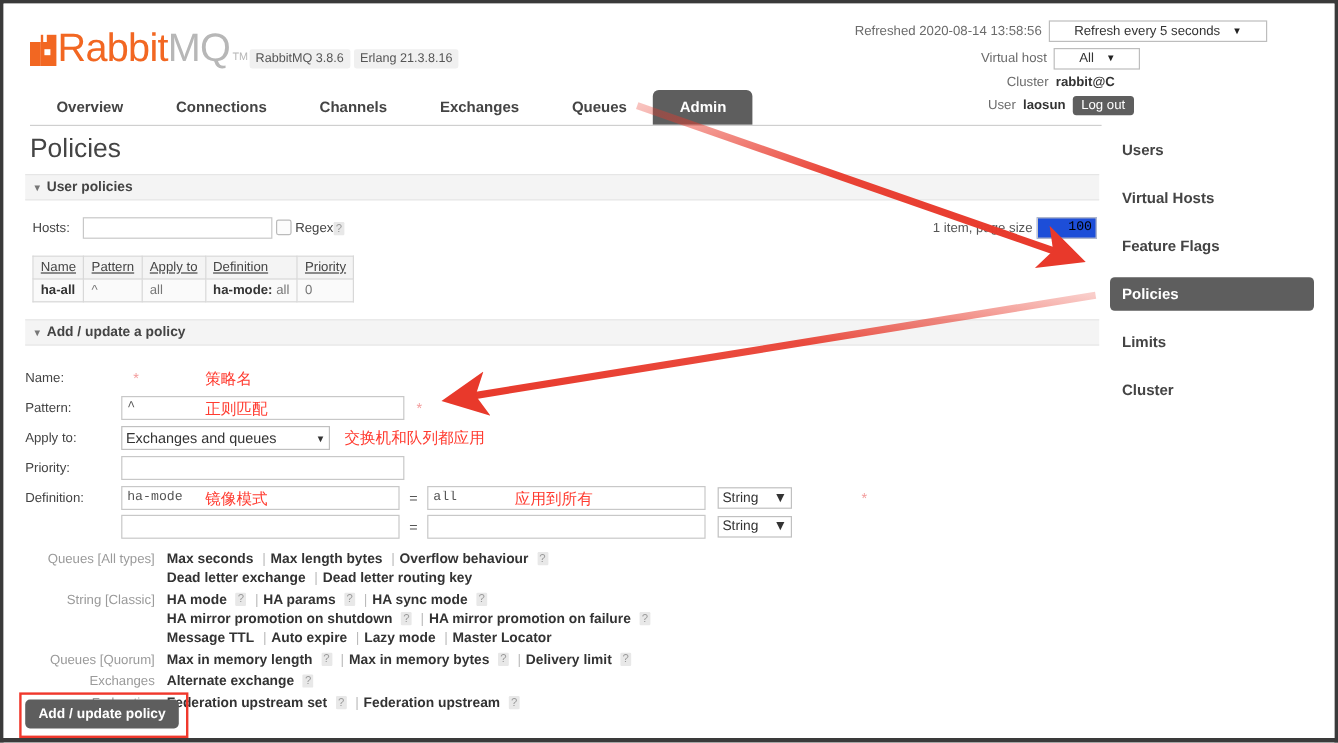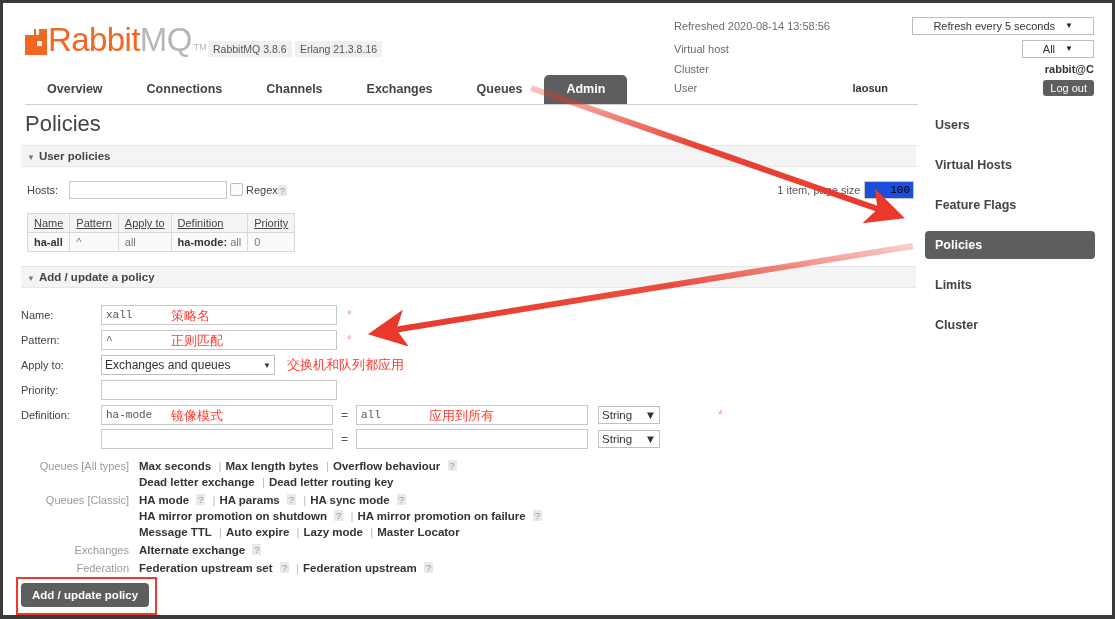--- a/index.html
+++ b/index.html
@@ -111,21 +111,21 @@
     position: absolute;
     right: 18px;
     top: 14px;
     width: 420px;
     text-align: right;
     color: #6b6b6b;
     font-size: 11px;
   }
   .hdr-line {
     display: flex;
-    justify-content: space-between;
+    justify-content: center;
     align-items: center;
     gap: 6px;
     margin-bottom: 5px;
     white-space: nowrap;
   }
   .sel {
     border: 1px solid #bdbdbd;
     background: #fff;
     font-size: 11px;
     font-family: "Liberation Sans", sans-serif;
@@ -544,21 +544,20 @@
 
       <div style="height:14px"></div>
 
       <div class="section-bar">
         <span class="tri">▼</span><span>Add / update a policy</span>
       </div>
 
       <div class="formwrap">
         <div class="frow">
           <span class="flabel">Name:</span>
-          <input class="finput" value="xall" style="">
           <span class="req">*</span>
           <span class="cn-inline" style="left:150px; top:3px;">策略名</span>
         </div>
         <div class="frow">
           <span class="flabel">Pattern:</span>
           <input class="finput" value="^" style="">
           <span class="req">*</span>
           <span class="cn-inline" style="left:150px; top:28px;">正则匹配</span>
         </div>
         <div class="frow">
@@ -602,25 +601,31 @@
 
         <div class="hints" id="hints">
             <div class="hintrow">
               <div class="hintcat">Queues [All types]</div>
               <div class="hintlinks">
                 <div><a>Max seconds</a> <span class="sep">|</span><a>Max length bytes</a> <span class="sep">|</span><a>Overflow behaviour</a> <span class="qmark" style="margin-left: 4px;">?</span> </div>
                 <div><a>Dead letter exchange</a> <span class="sep">|</span><a>Dead letter routing key</a> </div>
               </div>
             </div>
             <div class="hintrow">
-              <div class="hintcat">Queues [Classic]</div>
+              <div class="hintcat">String [Classic]</div>
               <div class="hintlinks">
                 <div><a>HA mode</a> <span class="qmark" style="margin-left: 4px;">?</span> <span class="sep">|</span><a>HA params</a> <span class="qmark" style="margin-left: 4px;">?</span> <span class="sep">|</span><a>HA sync mode</a> <span class="qmark" style="margin-left: 4px;">?</span> </div>
                 <div><a>HA mirror promotion on shutdown</a> <span class="qmark" style="margin-left: 4px;">?</span> <span class="sep">|</span><a>HA mirror promotion on failure</a> <span class="qmark" style="margin-left: 4px;">?</span> </div>
                 <div><a>Message TTL</a> <span class="sep">|</span><a>Auto expire</a> <span class="sep">|</span><a>Lazy mode</a> <span class="sep">|</span><a>Master Locator</a> </div>
+              </div>
+            </div>
+            <div class="hintrow">
+              <div class="hintcat">Queues [Quorum]</div>
+              <div class="hintlinks">
+                <div><a>Max in memory length</a> <span class="qmark" style="margin-left: 4px;">?</span> <span class="sep">|</span><a>Max in memory bytes</a> <span class="qmark" style="margin-left: 4px;">?</span> <span class="sep">|</span><a>Delivery limit</a> <span class="qmark" style="margin-left: 4px;">?</span> </div>
               </div>
             </div>
             <div class="hintrow">
               <div class="hintcat">Exchanges</div>
               <div class="hintlinks">
                 <div><a>Alternate exchange</a> <span class="qmark" style="margin-left: 4px;">?</span> </div>
               </div>
             </div>
             <div class="hintrow">
               <div class="hintcat">Federation</div>

